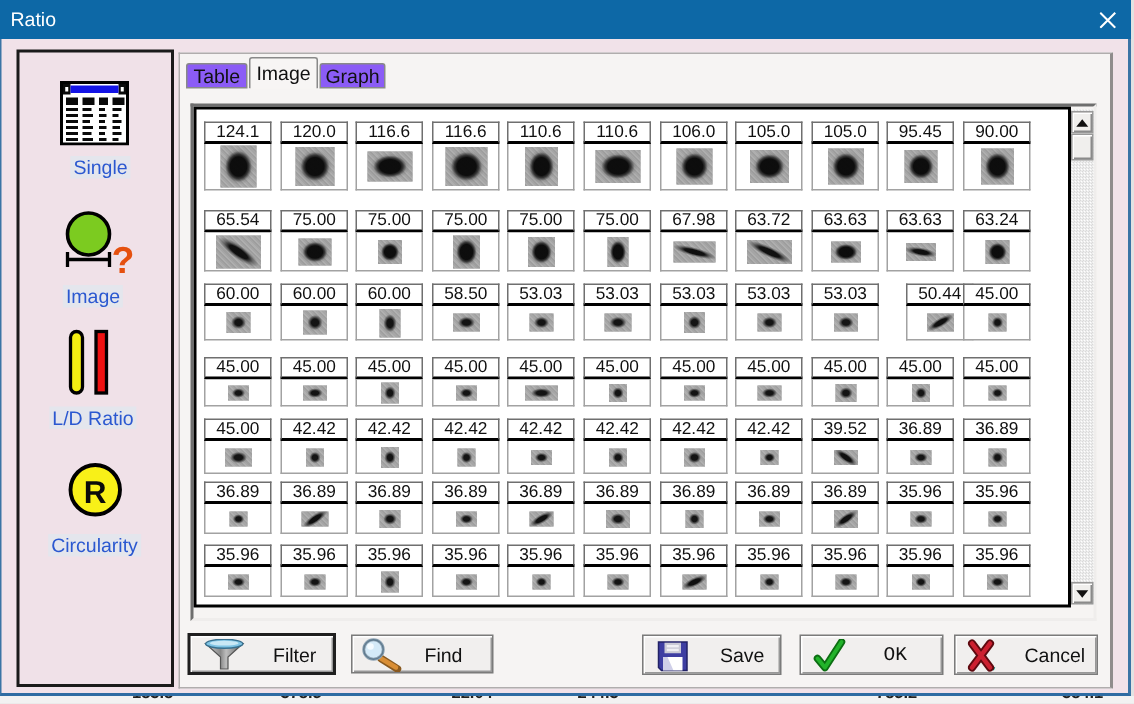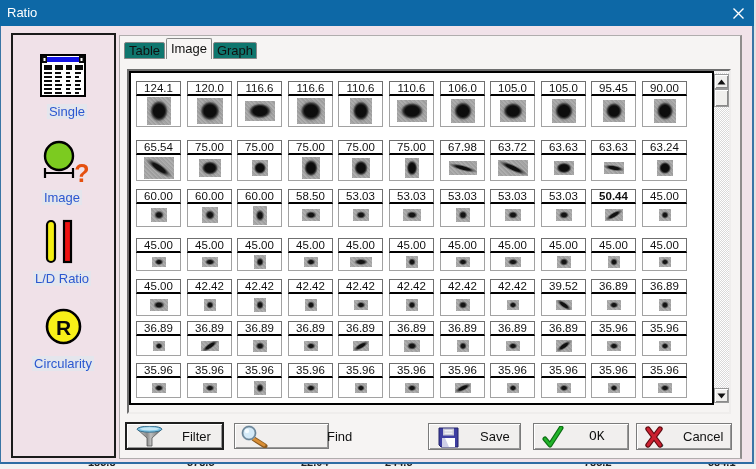--- a/index.html
+++ b/index.html
@@ -11,21 +11,21 @@
 #closex{position:absolute;left:733px;top:8px;}
 
 #sliver{position:absolute;left:0;top:464px;width:756px;height:5px;background:#f2f2f2;overflow:hidden;}
 .frag{position:absolute;top:-8px;font-size:11px;font-weight:bold;color:#222;}
 
 #side{position:absolute;left:11px;top:33px;width:105px;height:425px;border:2px solid #1a1a1a;background:#f0e1e8;}
 .slabel{position:absolute;font-size:13px;color:#2b58d0;background:#e4e6ed;padding:0 2px;white-space:nowrap;transform:translateX(-50%);}
 
 #panel{position:absolute;left:119px;top:35px;width:623px;height:424px;background:#f6f4f3;border:1px solid #b0adad;border-right:2px solid #8f8c8c;}
 
-.tab{position:absolute;font-size:13px;color:#111;text-align:center;background:#0f766e;border:1px solid #898989;border-bottom:1px solid #898989;border-radius:2px 2px 0 0;line-height:16px;}
+.tab{position:absolute;font-size:13px;color:#111;text-align:center;background:#8b5cf6;border:1px solid #898989;border-bottom:1px solid #898989;border-radius:2px 2px 0 0;line-height:16px;}
 .tab.sel{border-bottom:none;background:#f7f5f4;z-index:3;line-height:20px;}
 
 #gframe{position:absolute;left:127px;top:69px;width:604px;height:345px;background:#f6f4f3;border-top:2px solid #6e6e6e;border-left:2px solid #6e6e6e;border-bottom:2px solid #efedec;border-right:2px solid #efedec;}
 #gcontent{position:absolute;left:129px;top:71px;width:585px;height:334px;background:#ffffff;border:2px solid #000;}
 
 .cell{position:absolute;width:45px;}
 .num{height:15px;border:1px solid #6f6f6f;border-bottom:2px solid #000;background:#fff;font-size:11.5px;line-height:12px;text-align:center;color:#101010;}
 .img{border:1px solid #a2a2a2;border-top:none;background:#fff;display:flex;align-items:center;justify-content:center;}
 .blob{background:
  radial-gradient(closest-side at 50% 50%, rgba(8,8,8,0.97) 46%, rgba(30,30,30,0.82) 58%, rgba(100,100,100,0.25) 74%, rgba(140,140,140,0) 88%),
@@ -315,21 +315,21 @@
       <div class="img" style="height:23px">
         <div class="blob b2" style="width:16px;height:12px;"></div>
       </div>
     </div>
 <div class="cell" style="left:541px;top:189px;">
       <div class="num">53.03</div>
       <div class="img" style="height:23px">
         <div class="blob b2" style="width:16px;height:12px;"></div>
       </div>
     </div>
-<div class="cell" style="left:591px;top:189px;font-weight:bold;">
+<div class="cell" style="left:604px;top:189px;">
       <div class="num">50.44</div>
       <div class="img" style="height:23px">
         <div class="blob b2" style="width:18px;height:12px;background:repeating-linear-gradient(45deg,#9e9e9e 0 1px,#aeaeae 1px 2px,#a5a5a5 2px 3px),#a8a8a8;position:relative;overflow:hidden;">
           <i style="position:absolute;left:50%;top:50%;width:20px;height:6px;transform:translate(-50%,-50%) rotate(-30deg);border-radius:50%;background:radial-gradient(closest-side,rgba(8,8,8,0.95) 45%,rgba(60,60,60,0.55) 72%,rgba(120,120,120,0) 100%);"></i>
         </div>
       </div>
     </div>
 <div class="cell" style="left:642px;top:189px;">
       <div class="num">45.00</div>
       <div class="img" style="height:23px">
@@ -640,21 +640,21 @@
    <span class="lbl" style="left:55px;top:5px;">Filter</span>
  </div>
  <div class="btn" style="left:234px;top:423px;width:95px;height:26px;">
    <svg width="28" height="23" style="left:5px;top:1px;" viewBox="0 0 28 23">
      <line x1="14" y1="14" x2="25" y2="21" stroke="#8a5a20" stroke-width="5" stroke-linecap="round"></line>
      <line x1="14" y1="14" x2="24" y2="20" stroke="#d98e35" stroke-width="3" stroke-linecap="round"></line>
      <circle cx="9" cy="8" r="6.5" fill="#d4eaf8" stroke="#8fa4b4" stroke-width="2"></circle>
      <circle cx="9" cy="8" r="6.5" fill="none" stroke="#5f7a8e" stroke-width="0.9"></circle>
      <circle cx="7" cy="6" r="2.2" fill="#f4fbff"></circle>
    </svg>
-   <span class="lbl" style="left:48px;top:5px;margin-left:44px;">Find</span>
+   <span class="lbl" style="left:48px;top:5px;">Find</span>
  </div>
  <div class="btn" style="left:428px;top:423px;width:93px;height:27px;">
    <svg width="21" height="21" style="left:9px;top:3px;" viewBox="0 0 21 21">
      <path d="M1 1 L20 1 L20 20 L3 20 L1 18 Z" fill="#3e3ea2" stroke="#222266" stroke-width="1"></path>
      <rect x="5" y="1.5" width="11" height="7" fill="#c9c9d6"></rect>
      <rect x="6.5" y="3" width="8" height="1.6" fill="#efeff4"></rect>
      <rect x="6.5" y="5.5" width="8" height="1.6" fill="#efeff4"></rect>
      <path d="M4 11 L17 11 L17 20 L4 20 Z" fill="#ffffff"></path>
      <path d="M4 20 L4 11 L7 11 L11 20 Z" fill="#3e3ea2" opacity="0.25"></path>
    </svg>

